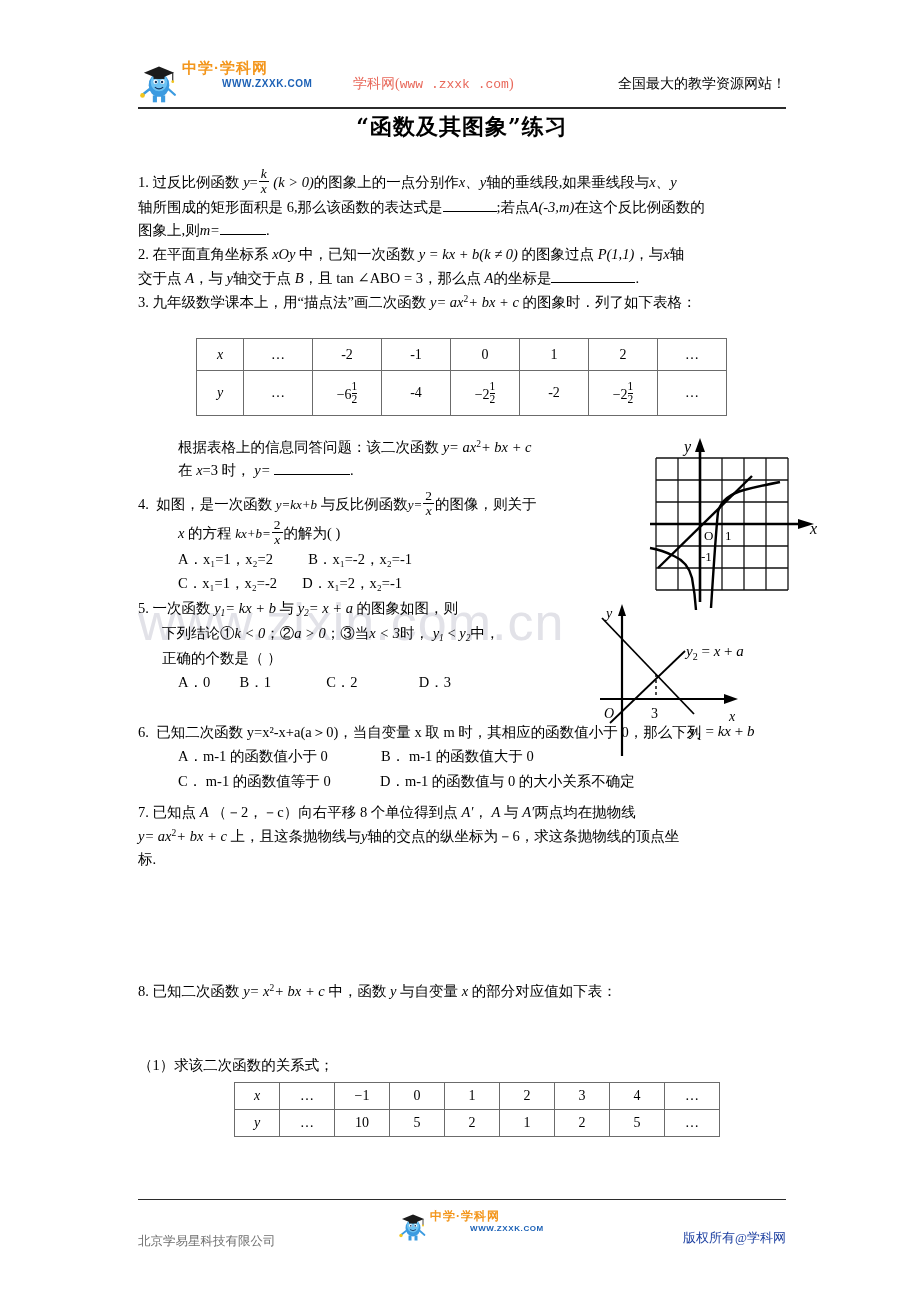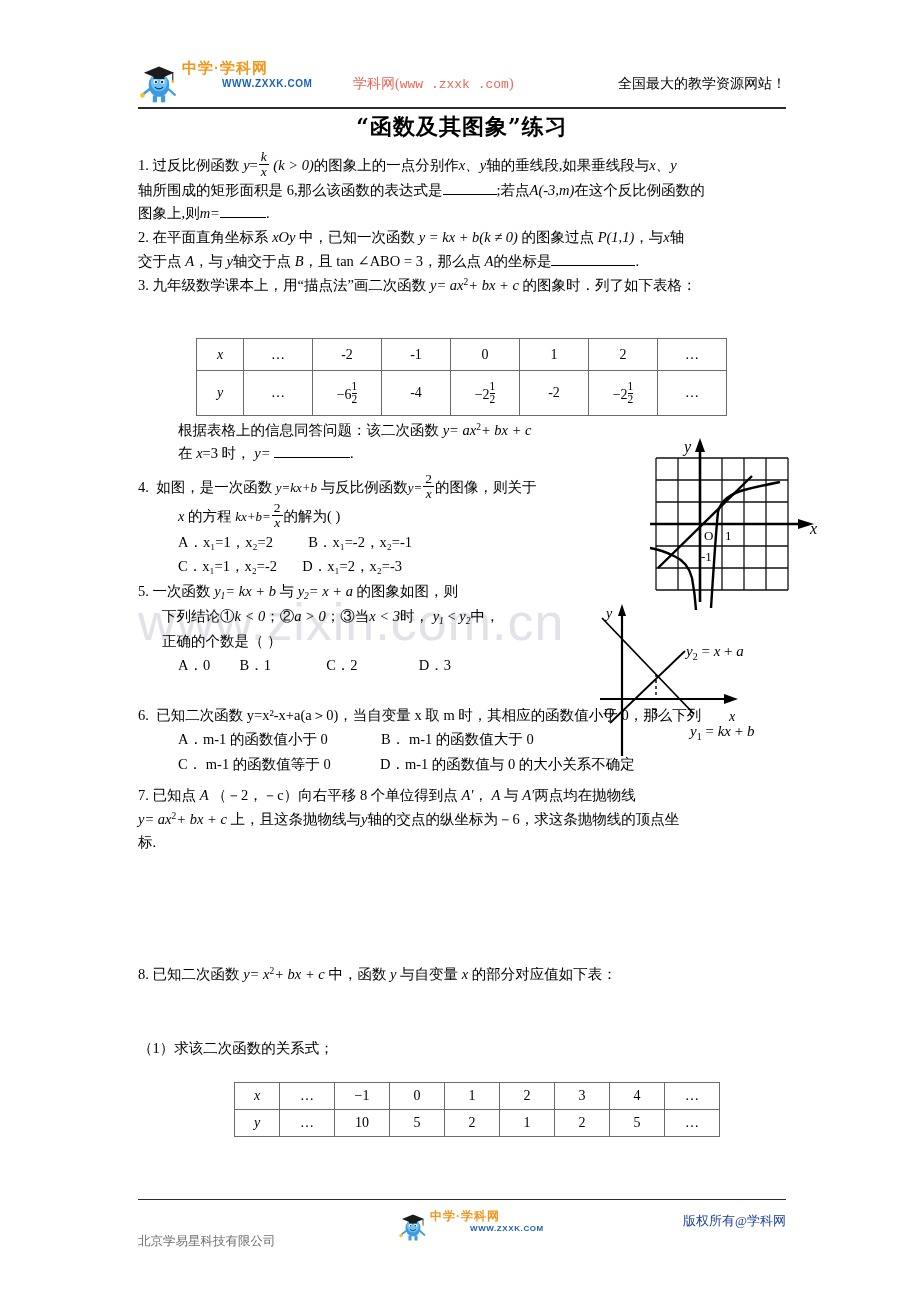--- a/index.html
+++ b/index.html
@@ -112,21 +112,21 @@
     font-family: "DejaVu Serif", serif;
     font-weight: bold;
     font-size: 22px;
     letter-spacing: 1px;
   }
 
   
   .content {
     position: absolute;
     left: 138px;
-    top: 150px;
+    top: 167px;
     width: 656px;
     font-size: 14.5px;
     line-height: 1.62;
   }
   .q { position: relative; margin: 0 0 1px 0; }
   .ind1 { padding-left: 24px; }
   .ind2 { padding-left: 40px; }
 
   i.v { font-family: "Liberation Serif", serif; font-style: italic; }
   .sub { font-size: 9.5px; vertical-align: -0.28em; font-style: italic; }
@@ -200,21 +200,21 @@
     color: #6f6f6f;
     white-space: nowrap;
   }
   .foot-logo { position: absolute; left: 260px; top: 0px; width: 140px; height: 34px; }
   .foot-logo .logo-mascot { width: 30px; height: 32px; top: 1px; }
   .foot-logo .logo-text { left: 32px; top: 2px; }
   .foot-logo .logo-cn { font-size: 12px; }
   .foot-logo .logo-url { font-size: 8px; margin-top: 3px; }
   .foot-right {
     position: absolute;
-    right: 0; top: 4px;
+    right: 0; top: 21px;
     font-size: 13px;
     color: #1C3FA0;
     white-space: nowrap;
   }
 </style>
 </head>
 <body>
 
 <div class="page">
 
@@ -312,21 +312,21 @@
       <i class="v" style="font-size:13px">kx+b=</i><span class="frac"><span class="num">2</span><i class="v den">x</i></span><span>的解为(      )</span>
     </div>
     <div class="q ind2">
       <span>A．</span><span>x₁=1，x₂=2</span>
       <span style="display:inline-block;width:28px"></span>
       <span>B．</span><span>x₁=-2，x₂=-1</span>
     </div>
     <div class="q ind2">
       <span>C．</span><span>x₁=1，x₂=-2</span>
       <span style="display:inline-block;width:18px"></span>
-      <span>D．</span><span>x₁=2，x₂=-3</span>
+      <span>D．</span><span>x₁=2，x₂=-1</span>
     </div>
 
     <div class="q">
       <span>5.</span>
       <span>一次函数</span>
       <i class="v">y</i><span class="sub">1</span><i class="v">= kx + b</i>
       <span>与</span>
       <i class="v">y</i><span class="sub">2</span><i class="v">= x + a</i>
       <span>的图象如图，则</span>
     </div>

